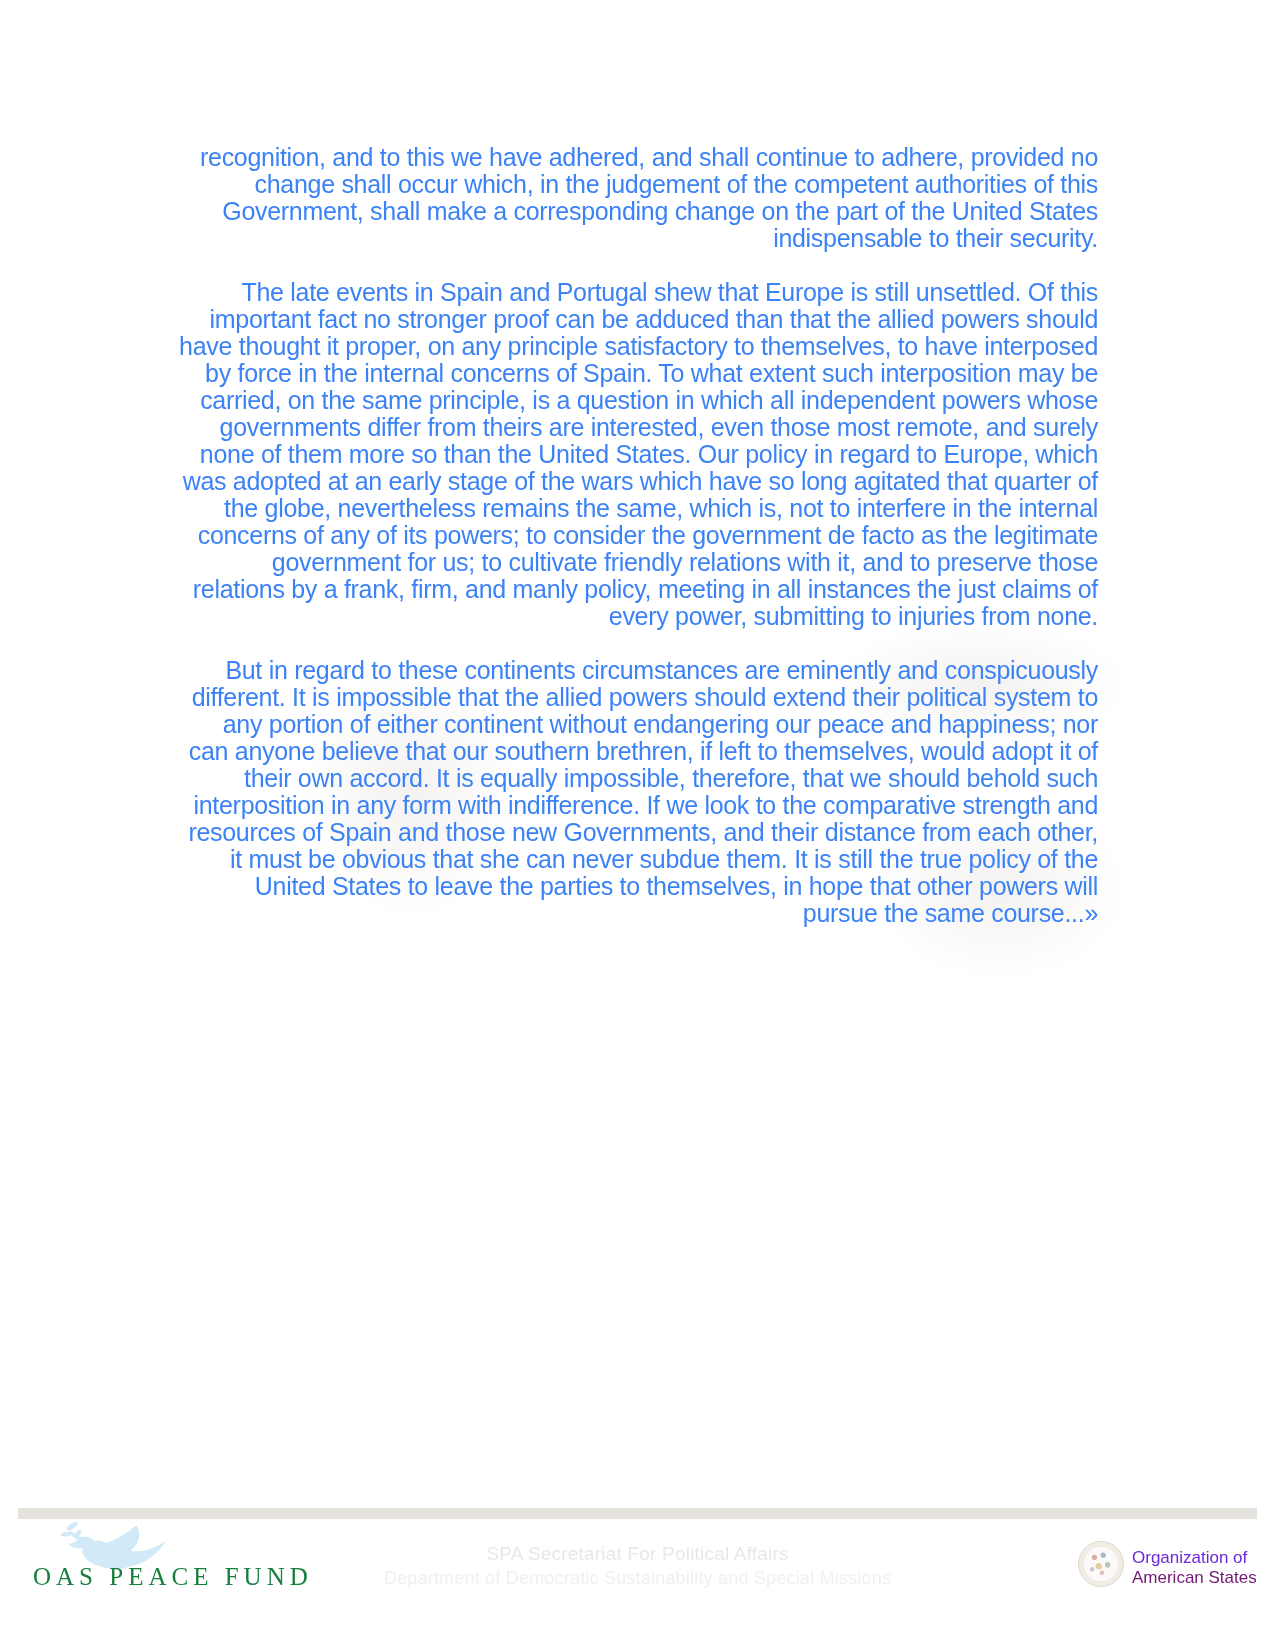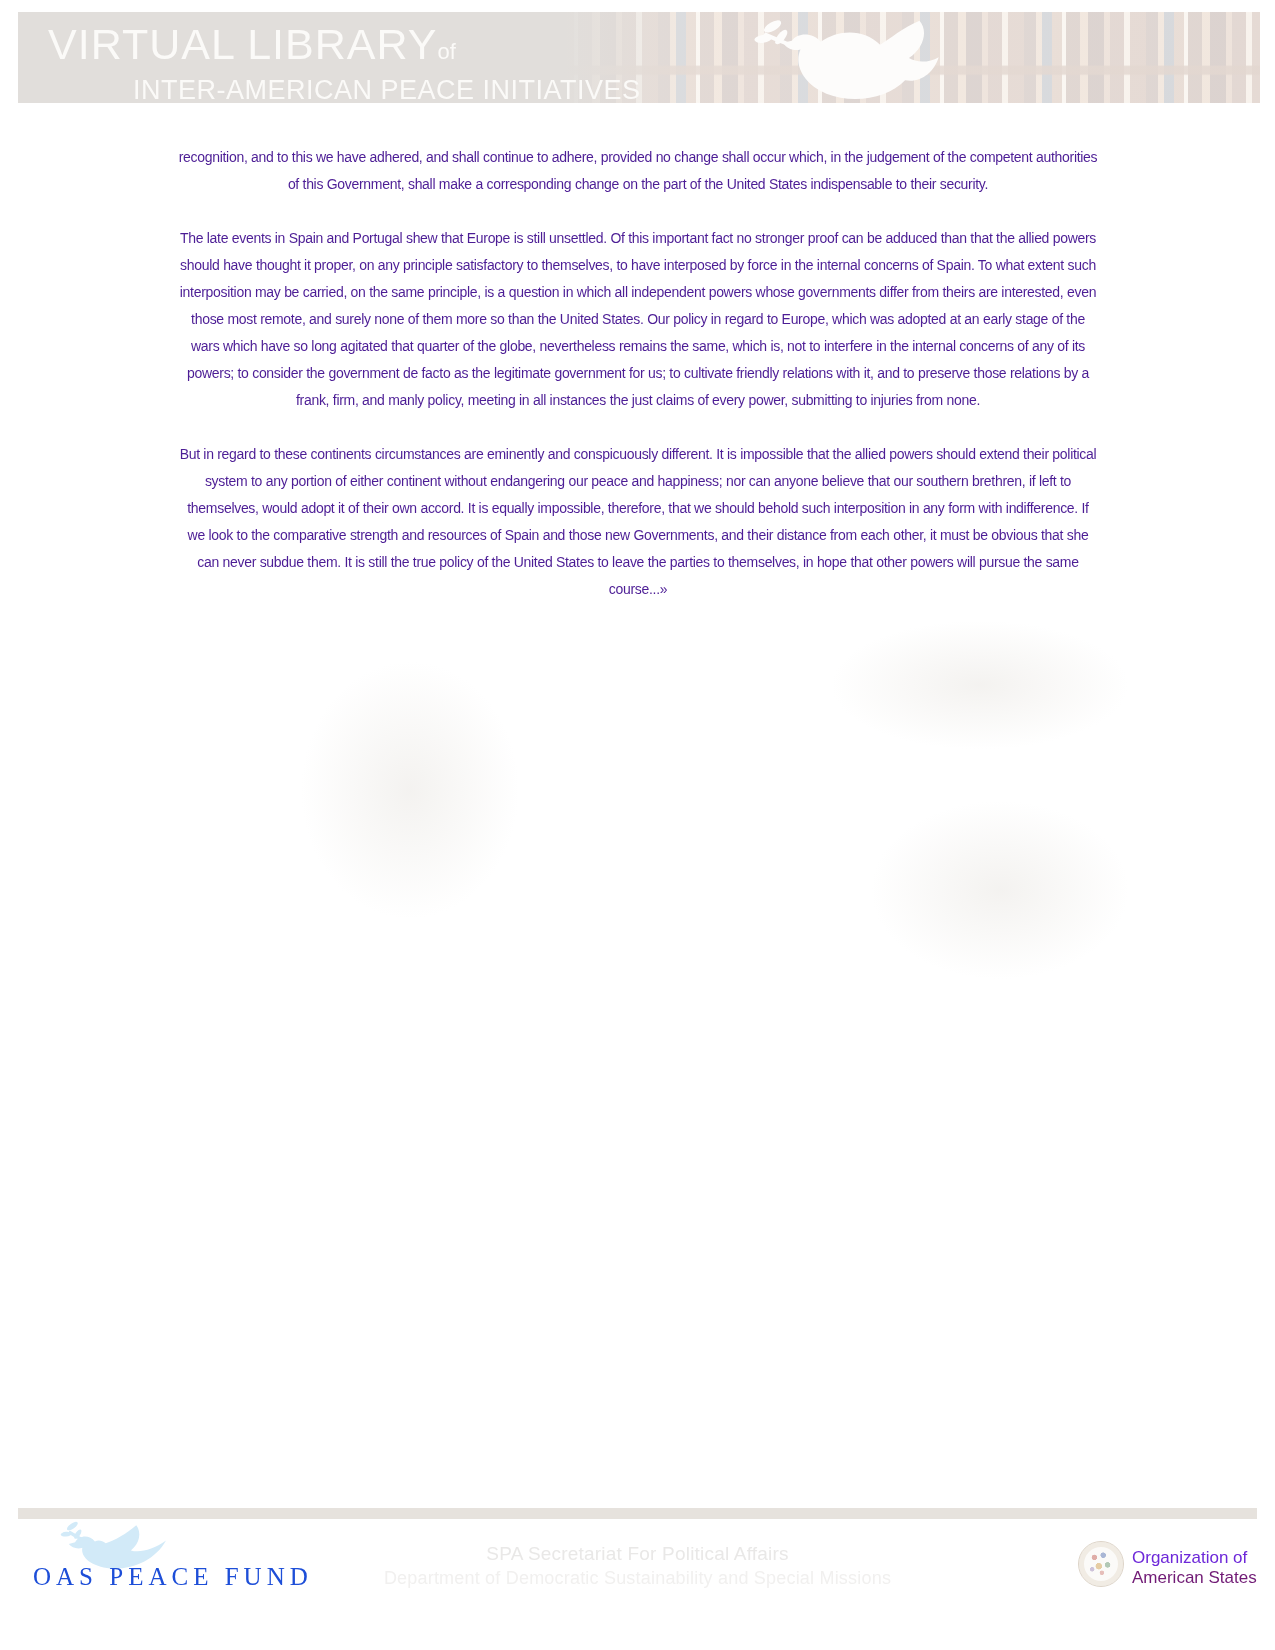--- a/index.html
+++ b/index.html
@@ -29,22 +29,22 @@
   }
   .header-dove { position:absolute; left:732px; bottom:-6px; width:195px; height:96px; }
   .header-titles { position:absolute; left:30px; top:7px; color:#fbfaf8; }
   .title-line1 { font-size:43px; line-height:50px; letter-spacing:1px; white-space:nowrap; }
   .title-of { font-size:22px; letter-spacing:0; }
   .title-line2 { font-size:27px; line-height:27px; margin-left:85px; letter-spacing:0.5px; white-space:nowrap; }
 
   
   .doc-body {
     position:absolute; left:178px; top:144px; width:920px;
-    color:#4c1d95; font-size:14px; line-height:27px; letter-spacing:-0.3px;
-    text-align:center;
+    color:#3b82f6; font-size:25px; line-height:27px; letter-spacing:-0.3px;
+    text-align:right;
   }
   .doc-body p { margin:0 0 27px 0; }
 
   .watermark-blob {
     position:absolute; border-radius:50%;
     background:radial-gradient(ellipse at center, rgba(240,238,235,0.75), rgba(255,255,255,0) 70%);
     pointer-events:none;
   }
   .blob-1 { left:830px; top:620px; width:300px; height:130px; }
   .blob-2 { left:870px; top:800px; width:260px; height:180px; }
@@ -52,21 +52,21 @@
 
   
   .footer-divider {
     position:absolute; left:18px; top:1508px; width:1239px; height:11px;
     background:#e6e2dd;
   }
   .footer-dove { position:absolute; left:60px; top:1518px; width:122px; height:54px; }
   .oas-fund-label {
     position:absolute; left:33px; top:1563px;
     font-family:"Liberation Serif", serif; font-size:25px; letter-spacing:5px;
-    color:#1d4ed8; white-space:nowrap;
+    color:#15803d; white-space:nowrap;
   }
   .footer-center {
     position:absolute; left:0; width:100%; top:1543px;
     text-align:center; font-weight:normal;
   }
   .spa-line1 { font-size:19px; color:#e9e8e7; letter-spacing:0.2px; }
   .spa-line2 { font-size:18px; color:#f1f0ef; margin-top:3px; letter-spacing:0.2px; }
 
   .footer-right { position:absolute; left:1078px; top:1541px; display:flex; gap:8px; align-items:flex-start; }
   .oas-seal {
@@ -84,38 +84,20 @@
   }
   .org-text { padding-top:7px; font-size:17px; line-height:20px; white-space:nowrap; }
   .org-line1 { color:#6d28d9; }
   .org-line2 { color:#701a75; }
 </style>
 </head>
 <body>
 
 <div class="page">
 
-  <div class="header-band">
-    <div class="bookshelf"></div>
-    <svg class="header-dove" viewBox="0 0 200 100">
-      <g fill="#fdfcfb">
-        <ellipse cx="22" cy="14" rx="10" ry="4.5" transform="rotate(-30 22 14)"></ellipse>
-        <ellipse cx="12" cy="27" rx="9" ry="4" transform="rotate(-8 12 27)"></ellipse>
-        <ellipse cx="31" cy="25" rx="9" ry="4" transform="rotate(-52 31 25)"></ellipse>
-        <path d="M14,20 Q30,27 45,33 L45,37 Q28,31 12,24 Z"></path>
-        <path d="M72,30 C64,20 48,20 42,29 L33,31 C36,37 44,40 51,38 C44,54 54,74 78,84 C106,95 142,89 160,70 C176,73 190,62 195,46 C185,52 172,52 164,47 C180,36 184,18 175,8 C158,15 144,27 134,33 C118,17 92,16 72,30 Z"></path>
-      </g>
-    </svg>
-    <div class="header-titles">
-      <div class="title-line1">
-        <span>VIRTUAL LIBRARY</span><span class="title-of">of</span>
-      </div>
-      <div class="title-line2">INTER-AMERICAN PEACE INITIATIVES</div>
-    </div>
-  </div>
 
   <div class="watermark-blob blob-1"></div>
   <div class="watermark-blob blob-2"></div>
   <div class="watermark-blob blob-3"></div>
 
   <div class="doc-body">
     <p>recognition, and to this we have adhered, and shall continue to adhere, provided no change shall occur which, in the judgement of the competent authorities of this Government, shall make a corresponding change on the part of the United States indispensable to their security.</p>
     <p>The late events in Spain and Portugal shew that Europe is still unsettled. Of this important fact no stronger proof can be adduced than that the allied powers should have thought it proper, on any principle satisfactory to themselves, to have interposed by force in the internal concerns of Spain. To what extent such interposition may be carried, on the same principle, is a question in which all independent powers whose governments differ from theirs are interested, even those most remote, and surely none of them more so than the United States. Our policy in regard to Europe, which was adopted at an early stage of the wars which have so long agitated that quarter of the globe, nevertheless remains the same, which is, not to interfere in the internal concerns of any of its powers; to consider the government de facto as the legitimate government for us; to cultivate friendly relations with it, and to preserve those relations by a frank, firm, and manly policy, meeting in all instances the just claims of every power, submitting to injuries from none.</p>
     <p>But in regard to these continents circumstances are eminently and conspicuously different. It is impossible that the allied powers should extend their political system to any portion of either continent without endangering our peace and happiness; nor can anyone believe that our southern brethren, if left to themselves, would adopt it of their own accord. It is equally impossible, therefore, that we should behold such interposition in any form with indifference. If we look to the comparative strength and resources of Spain and those new Governments, and their distance from each other, it must be obvious that she can never subdue them. It is still the true policy of the United States to leave the parties to themselves, in hope that other powers will pursue the same course...»</p>
   </div>

